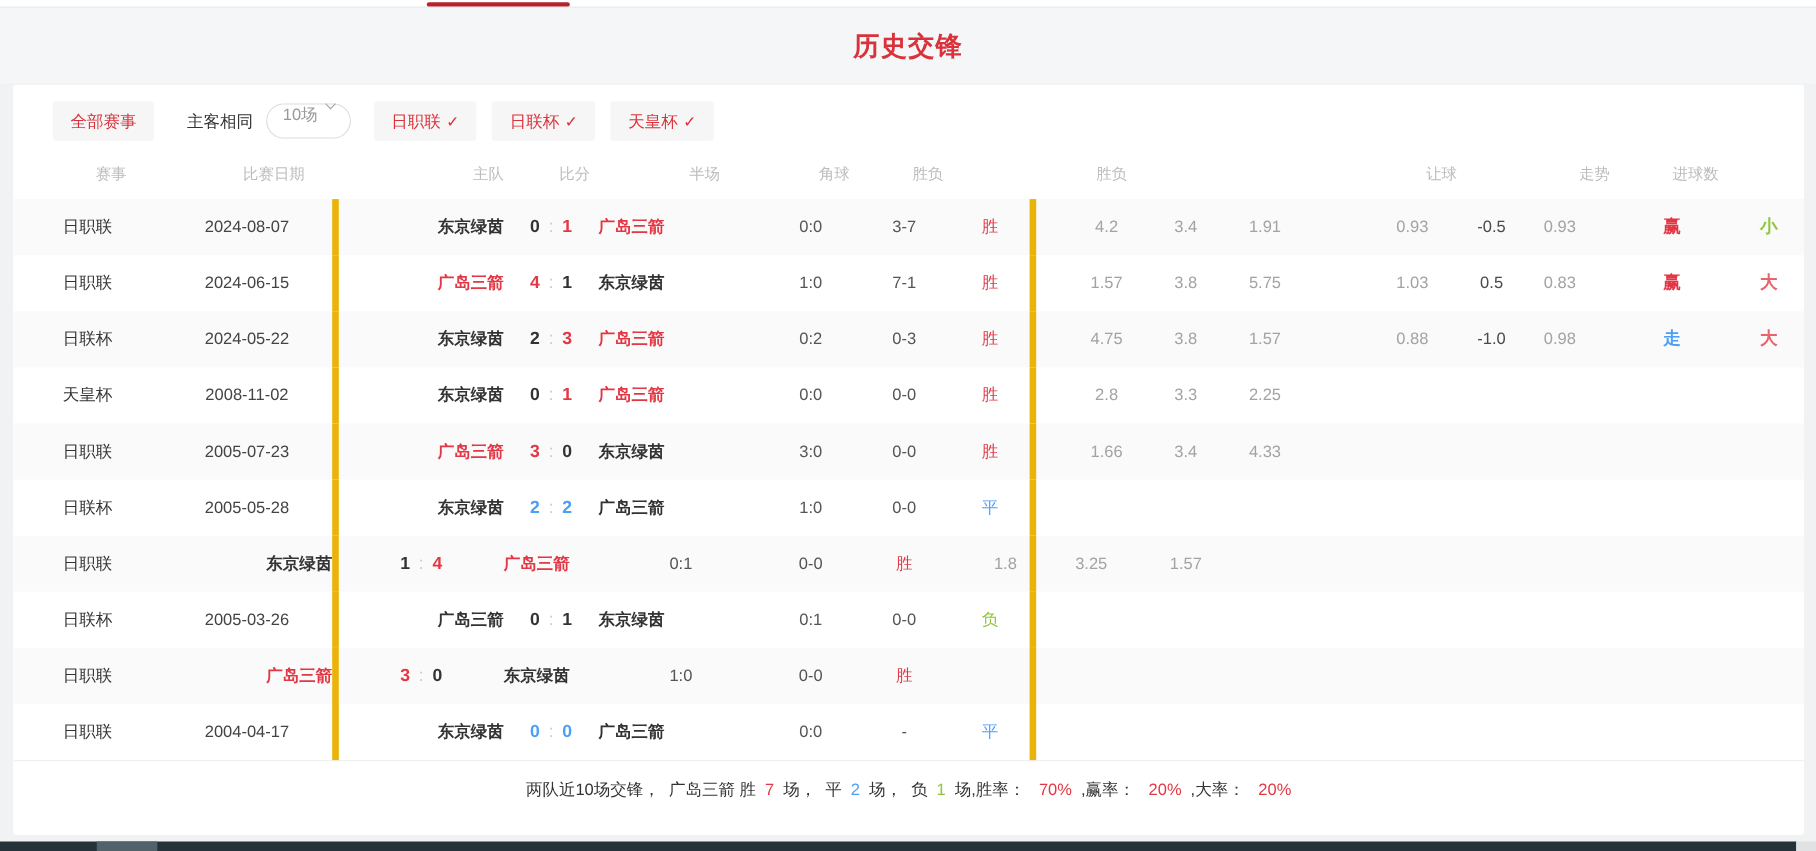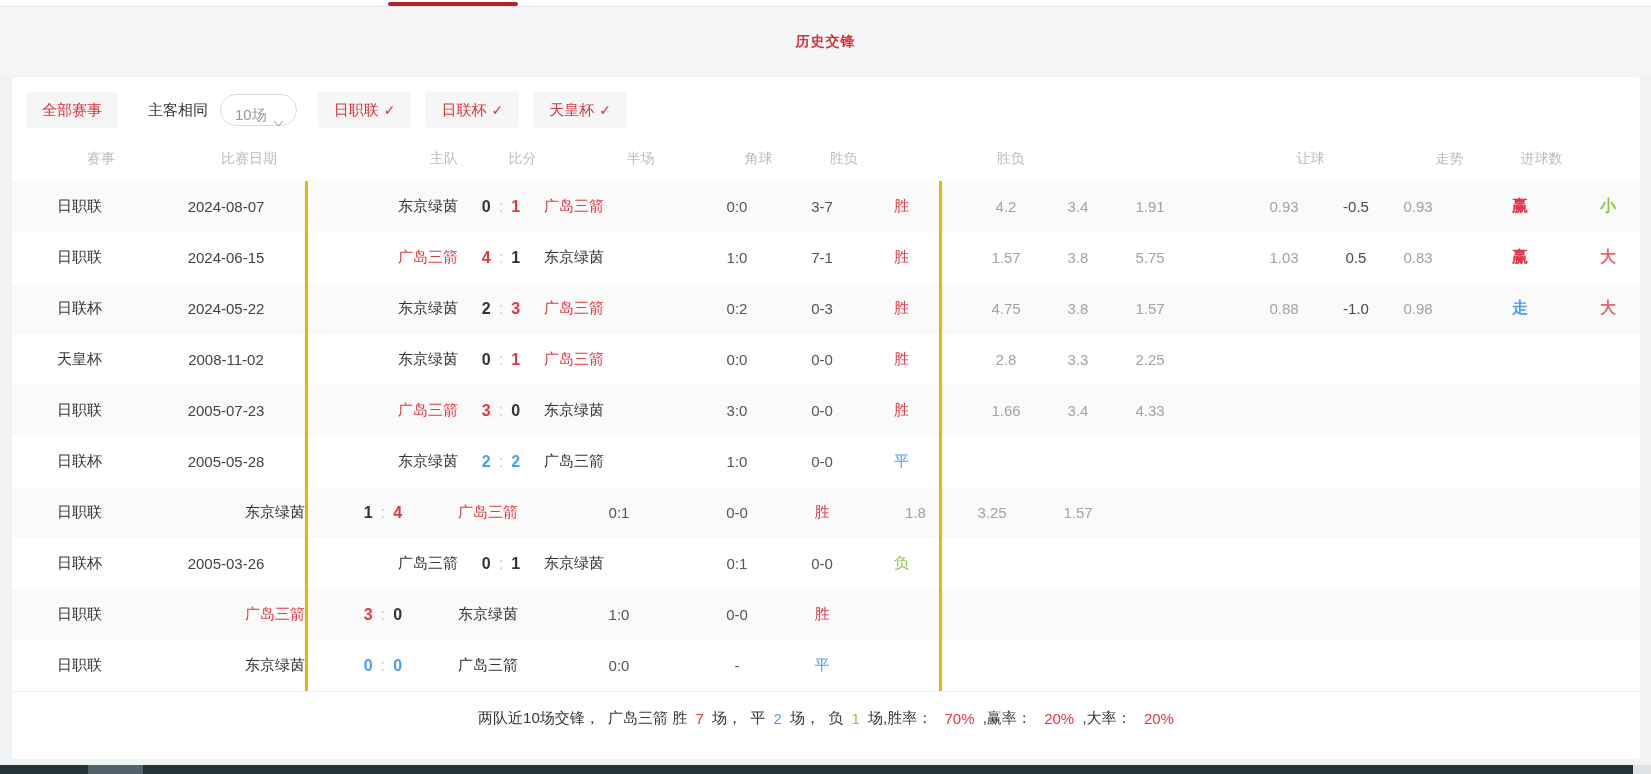--- a/index.html
+++ b/index.html
@@ -7,59 +7,59 @@
     font-family:"Liberation Sans","DejaVu Sans",sans-serif;
     background:#f1f2f3; color:#333; }
 
   
   .topbar { position:relative; height:7px; background:#ffffff; border-bottom:1px solid #e7e7e7; }
   .tab-indicator { position:absolute; left:388px; top:2px; width:130px; height:4px;
     background:#b5232e; border-radius:2px; }
 
   
   .title-band { height:69px; background:#f5f6f7; display:flex; align-items:center; justify-content:center; }
-  .page-title { color:#d9323b; font-size:14px; font-weight:600; letter-spacing:1px; }
+  .page-title { color:#d9323b; font-size:24px; font-weight:600; letter-spacing:1px; }
 
   
   .card { position:absolute; left:12px; top:77px; width:1628px; height:682px;
     background:#ffffff; border-radius:3px; overflow:hidden; }
 
   
-  .filter-bar { display:flex; align-items:center; padding:15px 0 0 14px; height:51px; }
+  .filter-bar { display:flex; align-items:center; padding:15px 0 0 36px; height:51px; }
   .fbtn { background:#f6f6f6; color:#d9323b; font-size:15px; border:none;
     height:36px; padding:0 16px; border-radius:3px; cursor:pointer;
     display:inline-flex; align-items:center; font-family:inherit; }
   .fbtn .chk { margin-left:5px; font-weight:700; font-size:14px; }
   .flabel { color:#333; font-size:15px; margin-left:30px; }
   .fpill { margin-left:12px; border:1px solid #dcdcdc; border-radius:17px; height:32px;
-    padding:0 14px; display:inline-flex; align-items:flex-end; color:#999; font-size:15px;
+    padding:0 14px; display:inline-flex; align-items:flex-start; color:#999; font-size:15px;
     background:#fff; cursor:pointer; }
   .chev { display:inline-block; width:7px; height:7px; border-right:1.5px solid #a8a8a8;
     border-bottom:1.5px solid #a8a8a8; transform:rotate(45deg); margin-left:8px; margin-top:-4px; }
   .lg1 { margin-left:21px; } .lg { margin-left:14px; }
 
   
   .tgrid { display:grid;
     grid-template-columns:135px 161px 150px 86px 150px 86px 84px 78px 100px 72px 72px 62px 72px 72px 72px 112px 64px; }
   .thead { height:45px; margin-top:8px; }
   .hcell { display:flex; align-items:center; justify-content:center;
     color:#bcbcbc; font-size:14px;margin-left:43px; }
   .h-right { justify-content:flex-end; }
   .h-left  { justify-content:flex-start; }
   .span3 { grid-column:span 3; }
 
   .trow { height:51px; }
   .tbody .trow:nth-child(odd) { background:#fafafa; }
   .cell { display:flex; align-items:center; justify-content:center; font-size:15px; color:#555; }
-  .trow .cell:nth-child(2), .trow .cell:nth-child(8) { border-right:3px solid #eab308; }
+  .trow .cell:nth-child(2), .trow .cell:nth-child(8) { border-right:6px solid #eab308; }
   .cl  { color:#333; }
   .cdt { color:#444; }
   .chome { justify-content:flex-end; }
   .caway { justify-content:flex-start; }
-  .chome span, .caway span { font-weight:400; font-size:15px; }
+  .chome span, .caway span { font-weight:700; font-size:15px; }
   .cscore { gap:8px; font-weight:700; font-size:16px; }
   .cscore .colon { color:#c9c9c9; font-weight:400; }
   .codds { color:#a3a3a3;text-align:right; }
   .cod1 { padding-left:28px; }
   .cline { color:#4a4a4a; }
   .chcp3 { padding-right:20px; }
   .ctrend span, .cgoals span { font-size:16px; font-weight:600; }
   .cres span { font-size:15px; font-weight:500; }
 
   
@@ -431,20 +431,21 @@
       <div class="cell ctrend">
           <span class=""></span>
         </div>
       <div class="cell cgoals">
           <span class=""></span>
         </div>
     </div>
 
     <div class="trow tgrid">
       <div class="cell cl">日职联</div>
+      <div class="cell cdt">2004-04-17</div>
       <div class="cell chome">
           <span class="cd">东京绿茵</span>
         </div>
       <div class="cell cscore">
           <span class="cb">0</span>
           <span class="colon">:</span>
           <span class="cb">0</span>
         </div>
       <div class="cell caway">
           <span class="cd">广岛三箭</span>

